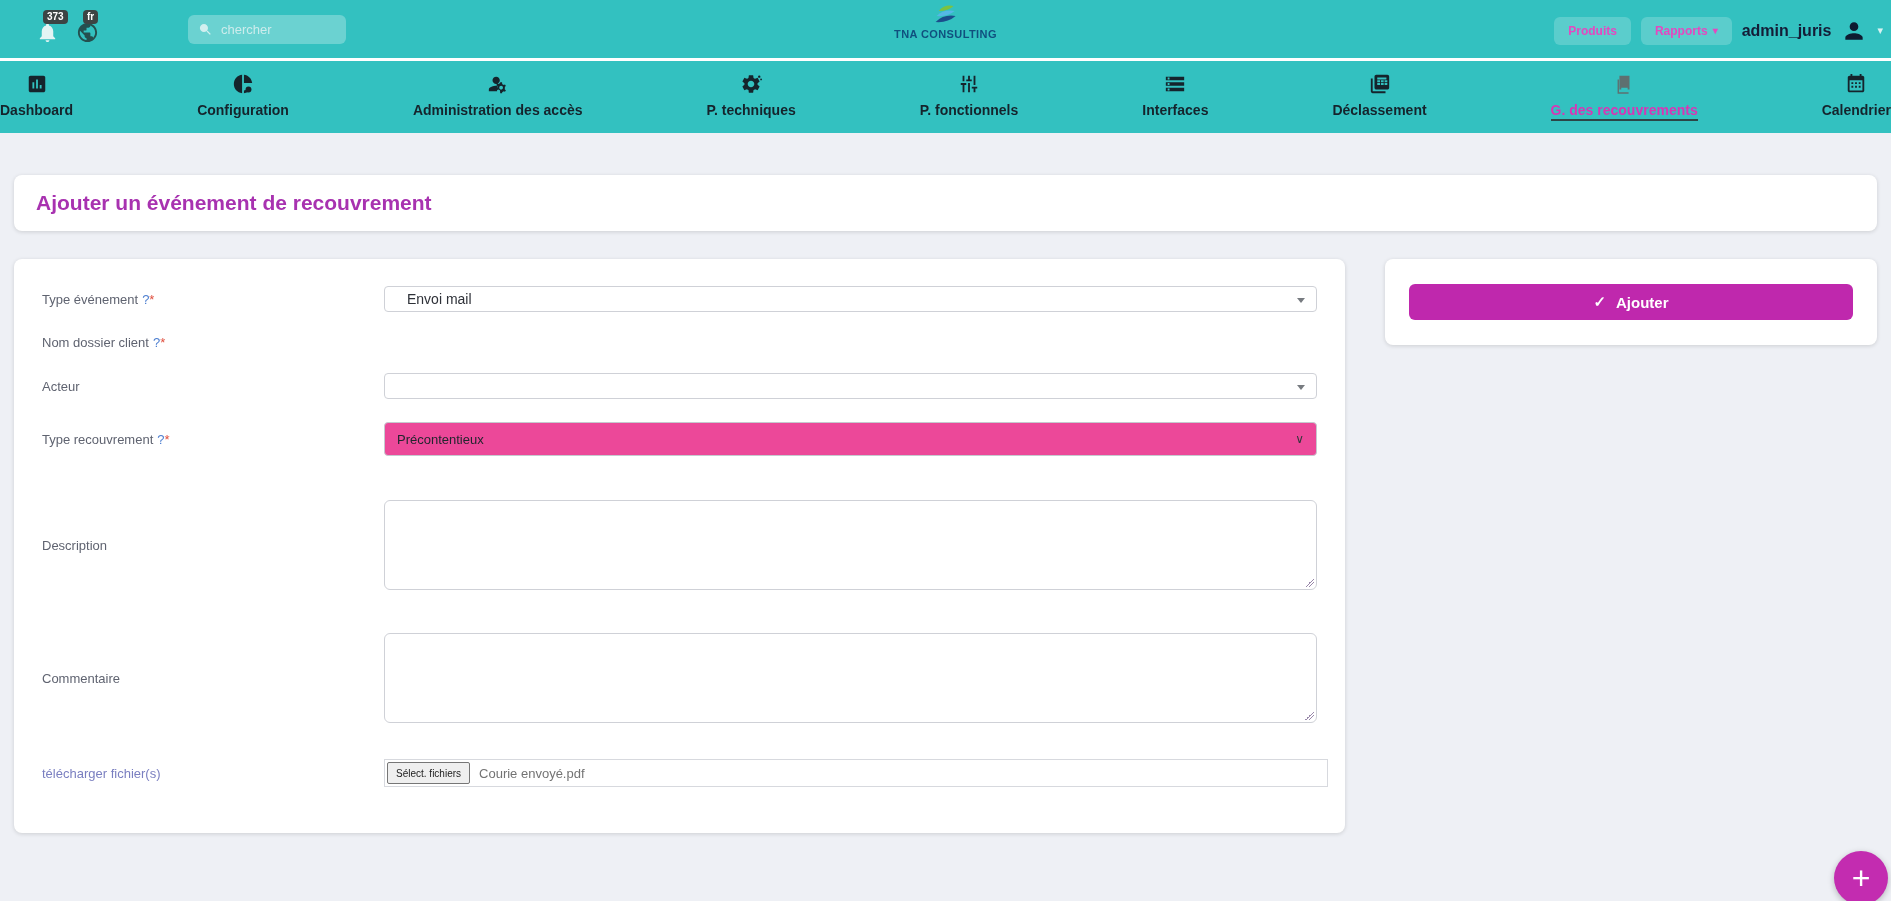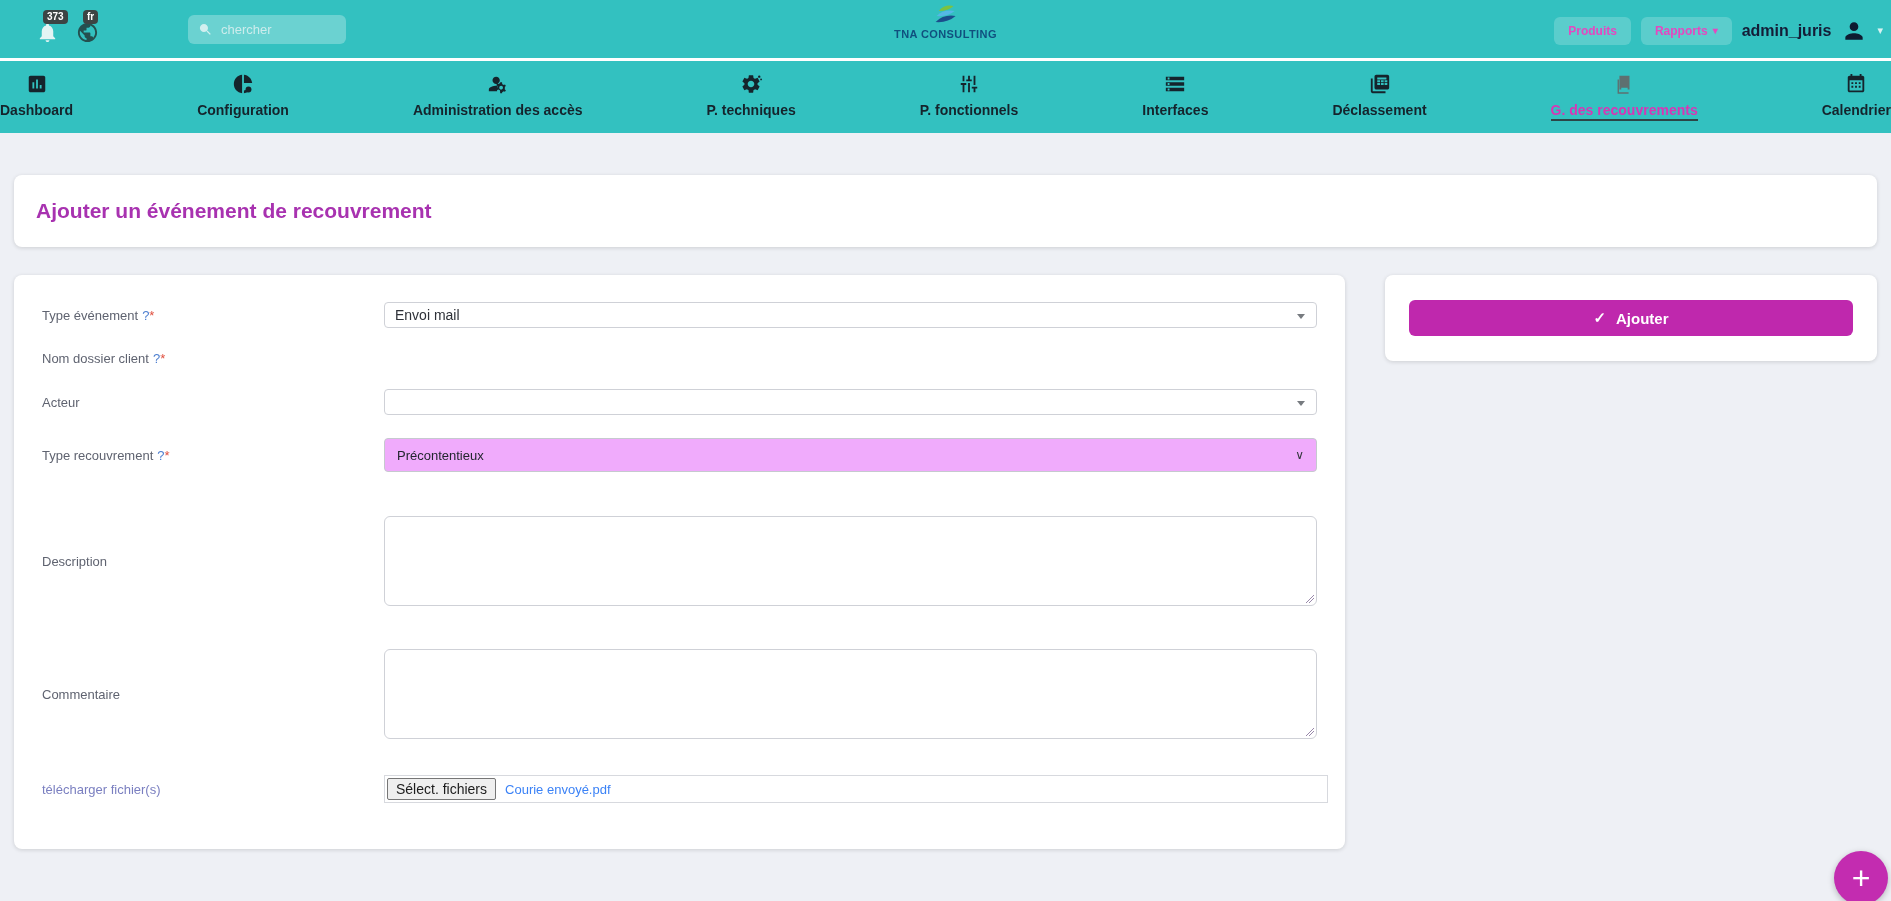--- a/index.html
+++ b/index.html
@@ -55,48 +55,48 @@
     display:flex; flex-direction:column; align-items:center; padding-top:12px; gap:7px;
     color:#15242c; font-size:14px; font-weight:bold; cursor:pointer; height:60px;
   }
   .tab svg { fill:#15242c; }
   .tab.active { color:#d836b5; border-bottom:2px solid #2c4647; }
   .tab.active svg { fill:#5e7070; }
   
   .main { padding:0 14px; }
   .title-card {
     margin-top:42px; background:#fff; border-radius:8px;
-    box-shadow:0 1px 4px rgba(0,0,0,0.14); height:72px;
+    box-shadow:0 1px 4px rgba(0,0,0,0.14); height:56px;
     display:flex; align-items:center; padding-left:22px;
   }
   .page-title { color:#a832b0; font-size:21px; font-weight:bold; }
   .content-row { display:flex; margin-top:28px; gap:40px; align-items:flex-start; }
   .form-card {
     width:1331px; background:#fff; border-radius:8px;
     box-shadow:0 1px 4px rgba(0,0,0,0.14); padding:27px 28px 46px;
   }
   .frow { display:flex; align-items:center; }
   .flabel { width:342px; font-size:13px; color:#5f6370; flex-shrink:0; }
   .help-q { color:#4d7fd0; margin-left:4px; }
   .req-star { color:#e04f3f; }
   .fctrl { flex:1; position:relative; }
   .combo {
     height:26px; border:1px solid #cfd1d7; border-radius:4px; background:#fff;
-    display:flex; align-items:center; padding:0 28px 0 10px; font-size:14px; color:#2e3138;
+    display:flex; align-items:center; padding:0 28px 0 22px; font-size:14px; color:#2e3138;
     position:relative; cursor:pointer;
   }
   .caret {
     position:absolute; right:11px; top:11px; width:0; height:0;
     border-left:4px solid transparent; border-right:4px solid transparent;
     border-top:5px solid #777b80;
   }
   .mb23 { margin-bottom:23px; }
   .select-row { margin-top:10px; margin-bottom:44px; }
   .native-select {
-    height:34px; background:#f0abfc; border:1px solid #c6c9cf; border-radius:4px;
+    height:34px; background:#ec4899; border:1px solid #c6c9cf; border-radius:4px;
     display:flex; align-items:center; padding:10px 12px; font-size:13px; color:#22262e;
     position:relative; cursor:pointer;
   }
   .select-chev { position:absolute; right:12px; color:#33373c; font-size:12px; }
   .ta-row { align-items:center; margin-bottom:43px; }
   .textarea {
     height:90px; border:1px solid #cfd1d7; border-radius:6px; background:#fff;
     position:relative; cursor:text;
   }
   .textarea::after {
@@ -105,24 +105,24 @@
       linear-gradient(135deg, transparent 55%, #98a 55%, #98a 61%, transparent 61%,
       transparent 72%, #98a 72%, #98a 78%, transparent 78%);
   }
   .file-row { margin-top:-7px; }
   .file-ctrl {
     height:28px; border:1px solid #d7d9de; background:#fff;
     display:flex; align-items:center; padding:2px; width:calc(100% + 11px);
   }
   .file-btn {
     height:22px; background:#efefef; border:1px solid #767676; border-radius:2px;
-    font-size:14px; color:#1c1c1c; padding:0 8px; display:flex; align-items:center;
+    font-size:10px; color:#1c1c1c; padding:0 8px; display:flex; align-items:center;
     cursor:pointer; font-family:"Liberation Sans", sans-serif;
   }
-  .file-name { color:#3b82f6; font-size:13px; margin-left:9px; }
+  .file-name { color:#737373; font-size:13px; margin-left:9px; }
   .side-card {
     width:492px; background:#fff; border-radius:8px;
     box-shadow:0 1px 4px rgba(0,0,0,0.14); padding:25px 24px;
   }
   .add-btn {
     height:36px; width:100%; background:#bf28ad; border:none; border-radius:6px;
     color:#fff; font-weight:bold; font-size:15px; display:flex; align-items:center;
     justify-content:center; gap:10px; cursor:pointer; font-family:"Liberation Sans", sans-serif;
   }
   .add-check { font-size:15px; }

